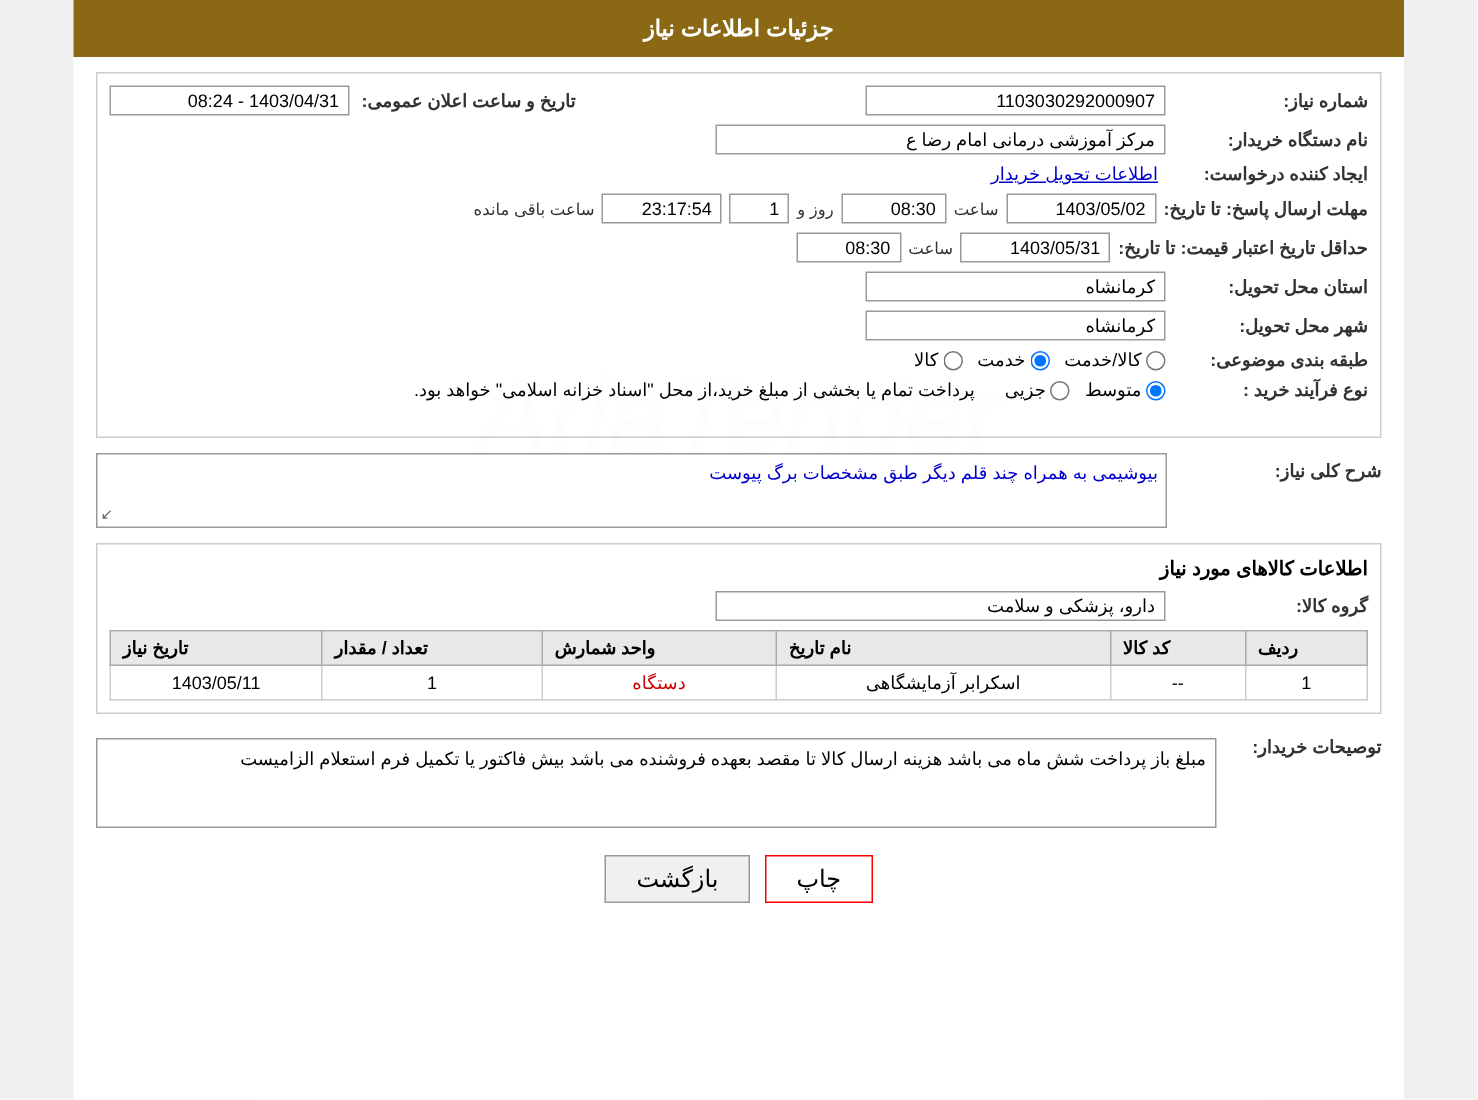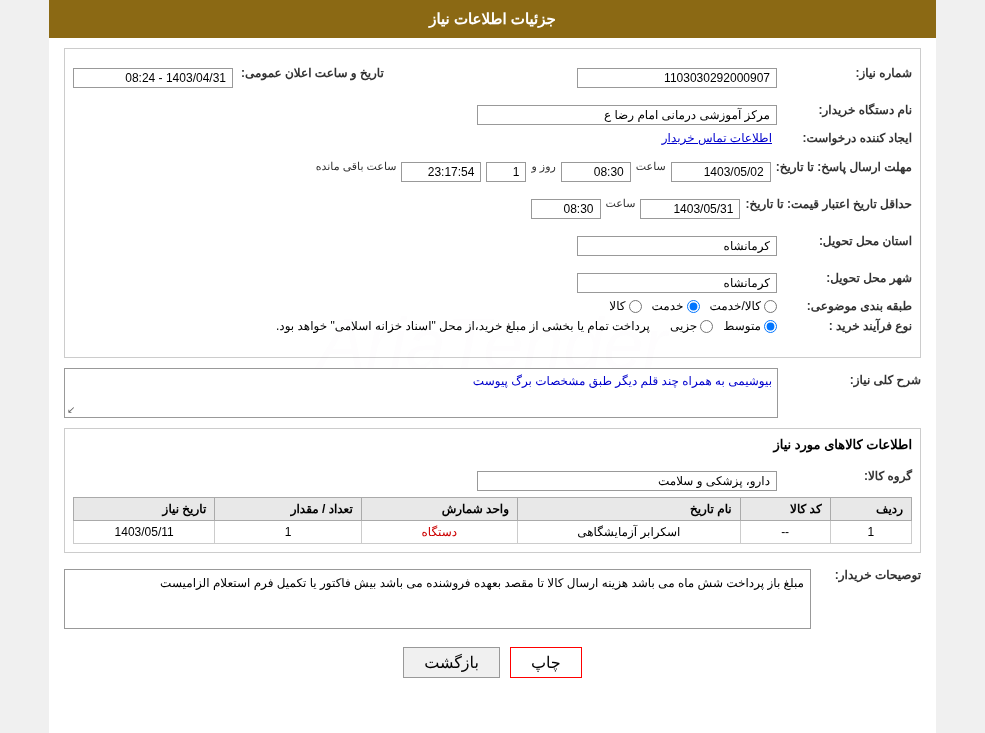--- a/index.html
+++ b/index.html
@@ -45,21 +45,20 @@
       min-width: 130px;
       text-align: right;
     }
     .value-box {
       border: 1px solid #999;
       background: #fff;
       padding: 2px 6px;
       min-height: 20px;
       min-width: 120px;
       text-align: right;
-      margin-top: 11px;
     }
     .value-box.wide { min-width: 300px; }
     .value-box.medium { min-width: 200px; }
     .value-box.small { min-width: 80px; }
     .link-text {
       color: #0000cc;
       text-decoration: underline;
       cursor: pointer;
       margin-right: 5px;
     }
@@ -108,21 +107,21 @@
     }
     table {
       width: 100%;
       border-collapse: collapse;
       margin-top: 6px;
     }
     table th {
       background: #e8e8e8;
       border: 1px solid #aaa;
       padding: 4px 8px;
-      text-align: right;
+      text-align: left;
       font-weight: bold;
     }
     table td {
       border: 1px solid #ccc;
       padding: 4px 8px;
       text-align: center;
     }
     .red-text { color: #cc0000; }
     .supplier-note {
       border: 1px solid #999;
@@ -195,21 +194,21 @@
         <div class="value-box small" style="min-width:160px;">1403/04/31 - 08:24</div>
       </div>
 
       <div class="row">
         <span class="label">نام دستگاه خریدار:</span>
         <div class="value-box wide">مرکز آموزشی  درمانی امام رضا  ع</div>
       </div>
 
       <div class="row">
         <span class="label">ایجاد کننده درخواست:</span>
-        <span class="link-text">اطلاعات تماس خریدار</span>
+        <span class="link-text">اطلاعات تحویل خریدار</span>
       </div>
 
       <div class="row">
         <span class="label">مهلت ارسال پاسخ: تا تاریخ:</span>
         <div class="value-box small" style="min-width:100px;">1403/05/02</div>
         <span class="small-label" style="margin-right:5px; margin-left:5px;">ساعت</span>
         <div class="value-box small" style="min-width:70px;">08:30</div>
         <span class="small-label" style="margin-right:5px; margin-left:5px;">روز و</span>
         <div class="value-box small" style="min-width:40px;">1</div>
         <div class="value-box small" style="min-width:80px; margin-right:5px;">23:17:54</div>

